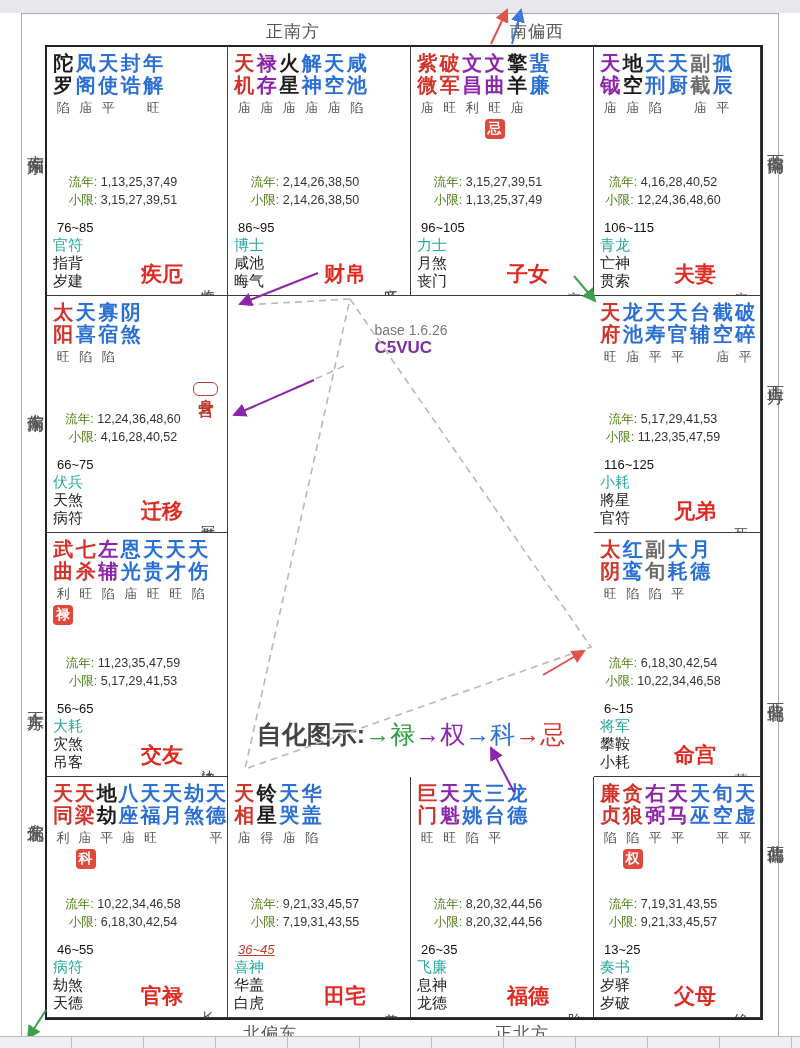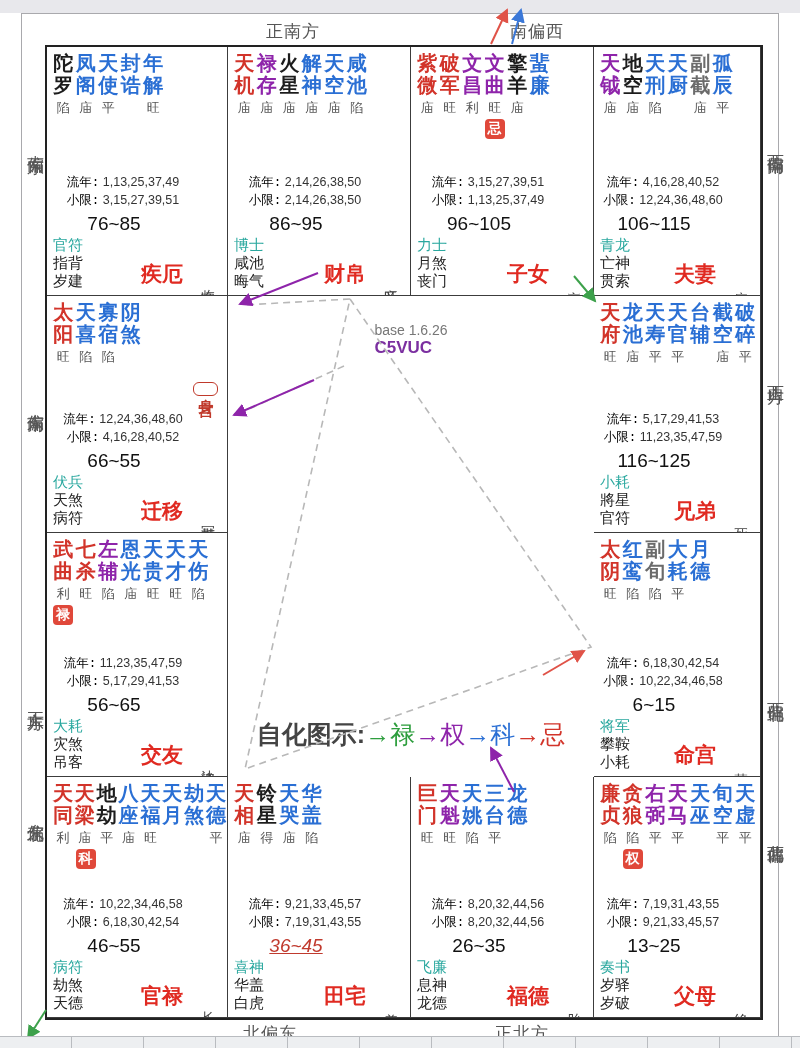--- a/index.html
+++ b/index.html
@@ -22,28 +22,28 @@
   .stars-row { display:flex; padding:5px 0 0 5px; }
   .star { width:22.5px; display:flex; flex-direction:column; align-items:center; }
   .star .s { font-size:20px; font-weight:600; line-height:1.1; }
   .star .sb { font-size:13px; color:#555; margin-top:3px; height:15px; }
 
   .sihua-badge { position:absolute; top:72px; width:20px; height:20px; background:#e0483a;
                  color:#fff; font-size:14px; font-weight:700; border-radius:4px;
                  display:flex; align-items:center; justify-content:center; }
 
   .limits { position:absolute; left:0; right:28px; text-align:center; font-size:12.5px; color:#333; }
-  .limits .lab { color:#000000;font-family:Liberation Mono, monospace; }
+  .limits .lab { color:#4d7c0f; }
   .liunian { bottom:104px; } .xiaoxian { bottom:86px; }
 
   .deity-block { position:absolute; left:6px; bottom:5px; font-size:15px; line-height:1.2; color:#222; }
   .deity-block .deity { color:#2aa89f; }
 
-  .age { position:absolute; left:10px; right:56px; bottom:60px; text-align:center;
-         font-size:19px; color:#111; }
+  .age { position:absolute; left:10px; right:56px; bottom:60px; 
+         font-size:13px; color:#111; }
   .age.current { color:#c03a2e; font-style:italic; text-decoration:underline; }
 
   .palace-name { position:absolute; right:44px; bottom:7px; font-size:21px; font-weight:700; color:#e02a21; }
 
   .gz-col { position:absolute; right:4px; bottom:4px; display:flex; flex-direction:column; align-items:center; }
   .stage { writing-mode:vertical-rl; font-size:14px; color:#444; letter-spacing:2px; margin-bottom:5px; }
   .ganzhi { writing-mode:vertical-rl; font-size:29px; font-weight:700; color:#0a0a0a; letter-spacing:2px; line-height:1; }
 
   .shengong-badge { position:absolute; right:9px; top:86px; writing-mode:vertical-rl;
                     color:#c0392b; border:1.5px solid #c0392b; border-radius:6px;
@@ -302,21 +302,21 @@
         </div>
       </div>
 
     <div class="limits liunian"><span class="lab">流年:</span> <span class="val">12,24,36,48,60</span></div>
     <div class="limits xiaoxian"><span class="lab">小限:</span> <span class="val">4,16,28,40,52</span></div>
     <div class="deity-block">
       <div class="deity">伏兵</div>
       <div class="l2">天煞</div>
       <div class="l3">病符</div>
     </div>
-    <div class="age">66~55</div>
+    <div class="age">66~75</div>
     <div class="palace-name">迁移</div>
     <div class="gz-col">
       <span class="stage">冠带</span>
       <span class="ganzhi">戊辰</span>
     </div>
     <div class="shengong-badge" style="display: block;">身宫</div>
   </div>
     <div class="palace" style="grid-area: 2 / 4;">
     <div class="stars-row">
         <div class="star">

